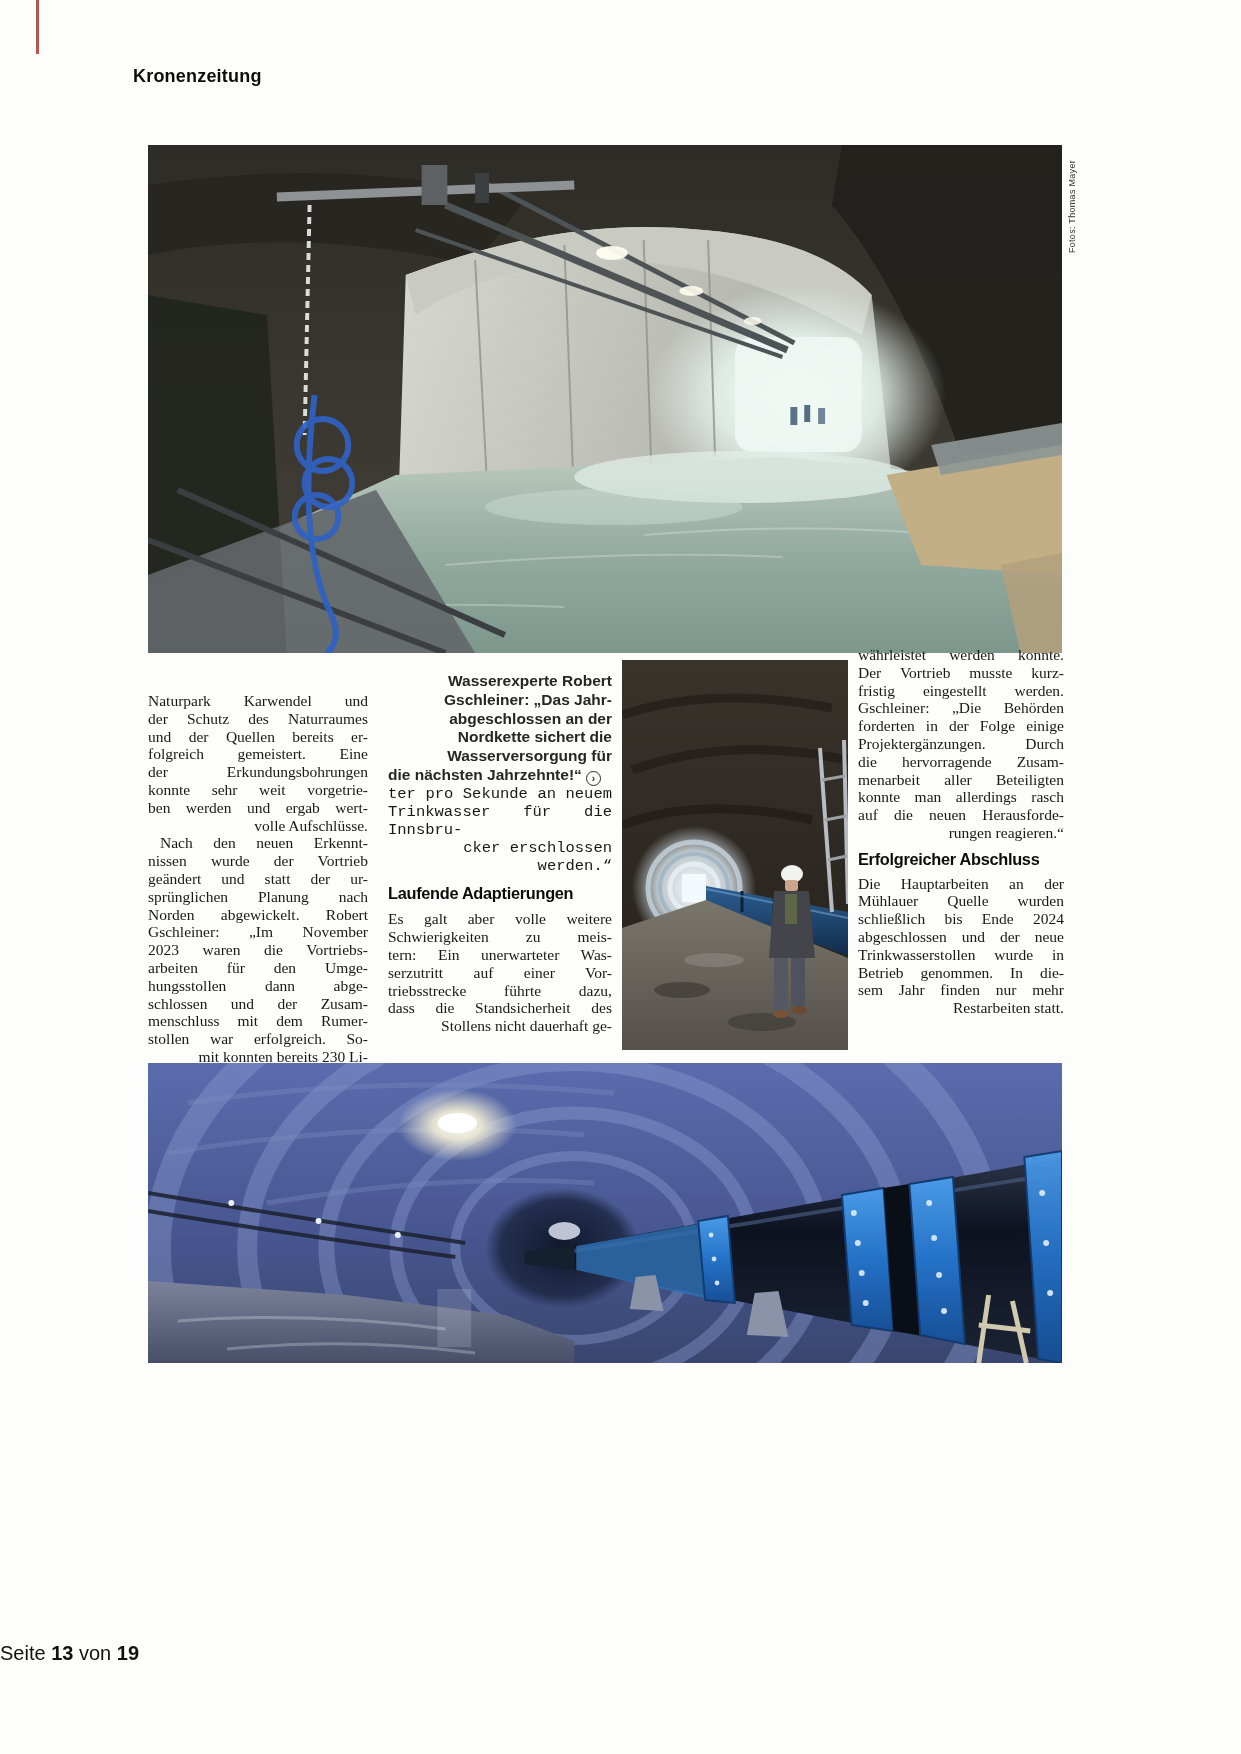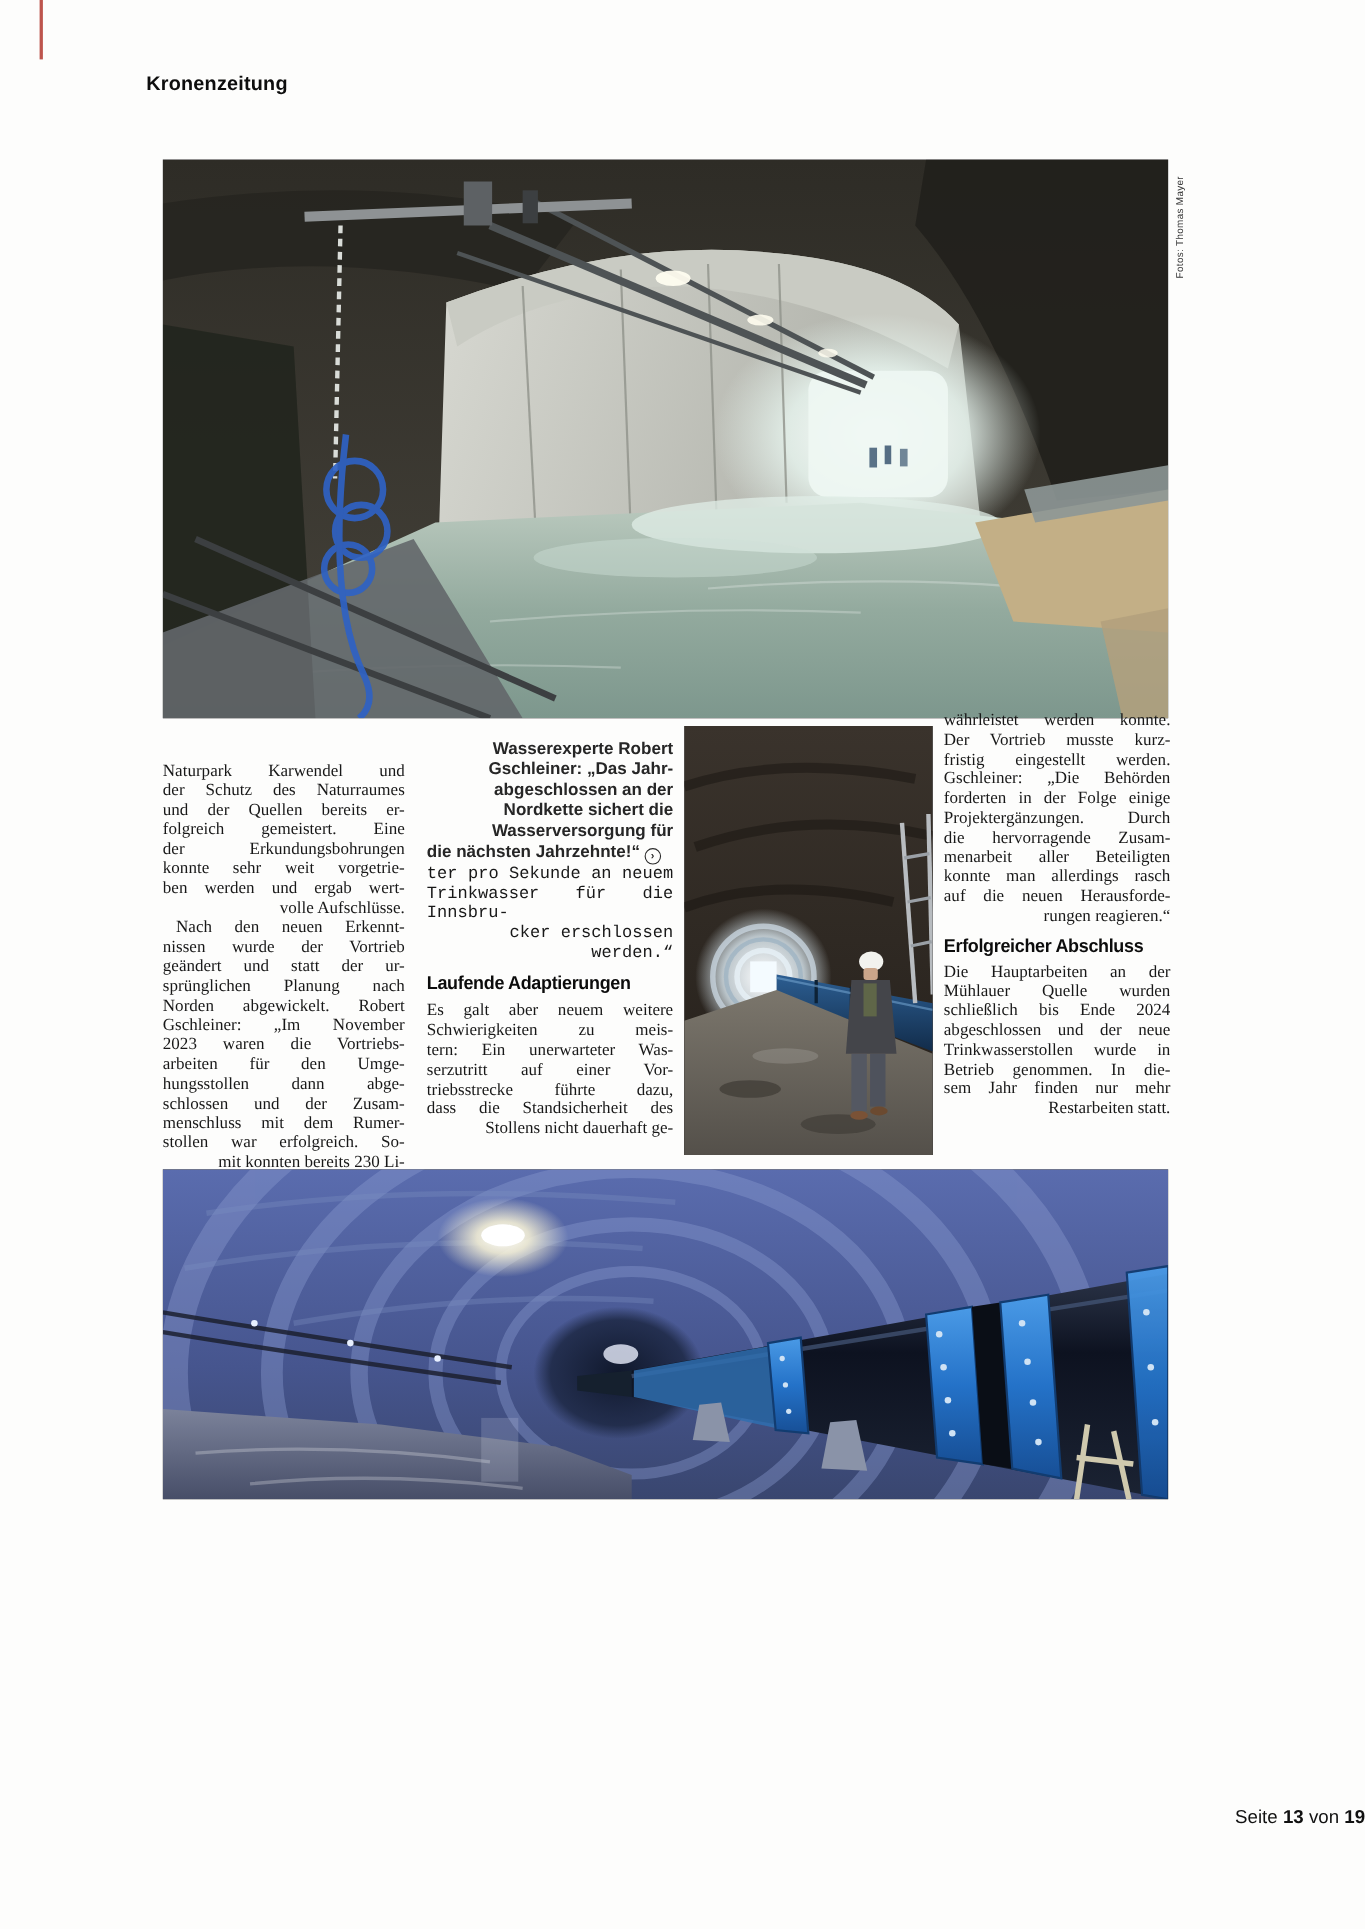--- a/index.html
+++ b/index.html
@@ -31,21 +31,21 @@
   .indent-first .tl:first-child{text-indent:12px;}
   .intro{font-family:"Liberation Sans",sans-serif;font-weight:bold;font-size:15.5px;line-height:18.8px;color:#262626;}
   .intro-last{white-space:nowrap;}
   .end-icon{display:inline-flex;width:13px;height:13px;border:1.6px solid #2a2a2a;border-radius:50%;
         align-items:center;justify-content:center;font-size:10px;line-height:1;margin-left:4px;
         vertical-align:-2px;color:#2a2a2a;font-weight:bold;}
   .sub-heading{font-family:"Liberation Sans",sans-serif;font-weight:bold;font-size:17px;letter-spacing:-.3px;
         color:#0c0c0c;margin:9px 0 6px 0;transform:scaleX(.96);transform-origin:left;}
   .cont{font-family:Liberation Mono, monospace;}
   
-  .footer{position:absolute;left:0;right:0;top:1642px;text-align:right;font-size:17px;color:#111;}
+  .footer{position:absolute;left:0;right:0;top:1642px;text-align:left;font-size:20px;color:#111;}
   .footer .b{font-weight:bold;}
 </style>
 </head>
 <body>
 
 <div class="page">
 
   <div class="scan-artifact"></div>
 
   <div class="masthead">Kronenzeitung</div>
@@ -169,21 +169,21 @@
         </div>
       <div class="intro-last"><span>die nächsten Jahrzehnte!“</span><span class="end-icon">›</span></div>
     </div>
     <div class="serif cont">
         <div class="tl j">ter pro Sekunde an neuem</div>
         <div class="tl j">Trinkwasser für die Innsbru-</div>
         <div class="tl">cker erschlossen werden.“</div>
       </div>
     <div class="sub-heading">Laufende Adaptierungen</div>
     <div class="serif">
-        <div class="tl j">Es galt aber neuem weitere</div>
+        <div class="tl j">Es galt aber volle weitere</div>
         <div class="tl j">Schwierigkeiten zu meis-</div>
         <div class="tl j">tern: Ein unerwarteter Was-</div>
         <div class="tl j">serzutritt auf einer Vor-</div>
         <div class="tl j">triebsstrecke führte dazu,</div>
         <div class="tl j">dass die Standsicherheit des</div>
         <div class="tl">Stollens nicht dauerhaft ge-</div>
       </div>
   </div>
 
   <figure class="photo photo-mid">

